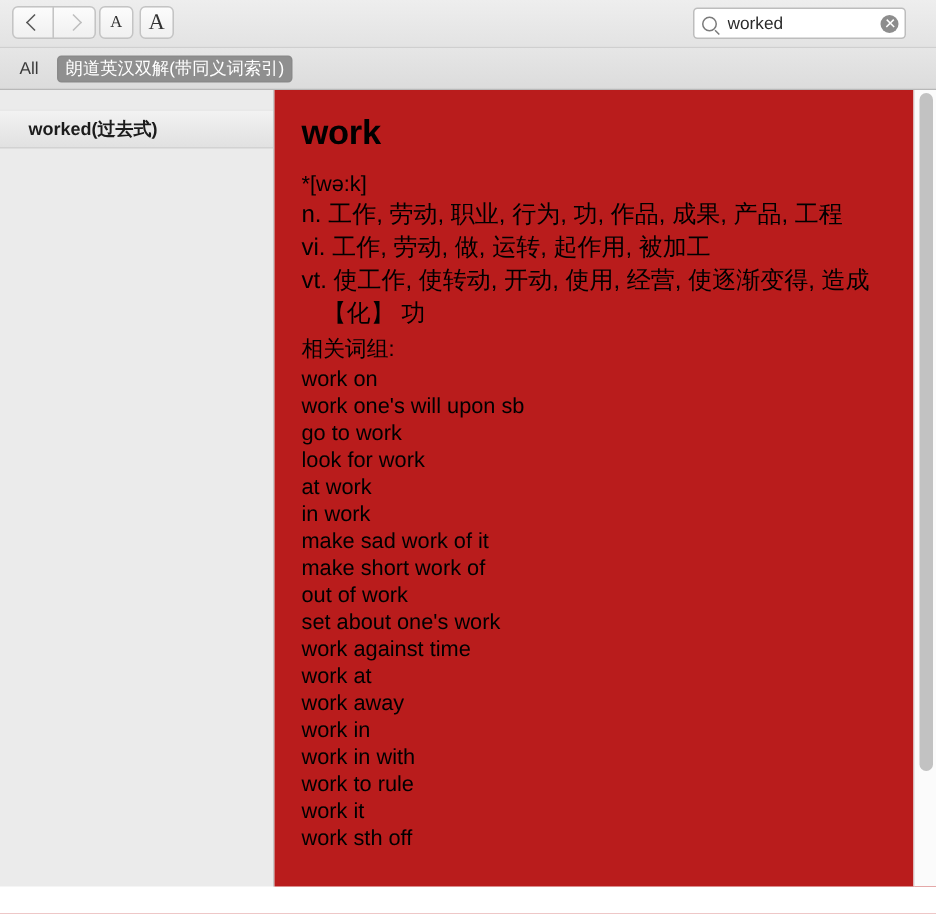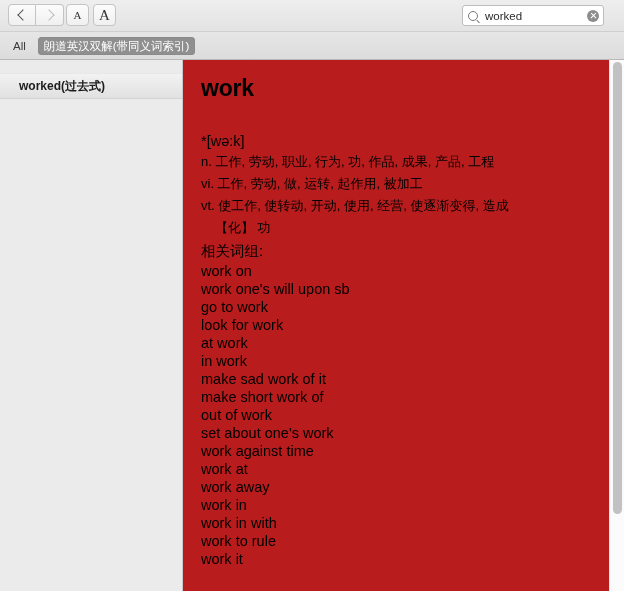--- a/index.html
+++ b/index.html
@@ -245,25 +245,25 @@
   #headword {
     font-size: 23px;
     font-weight: bold;
     color: #000000;
     line-height: 28px;
     letter-spacing: -0.2px;
   }
   #phonetic {
     font-size: 14.5px;
     color: #000000;
-    margin-top: 30px;
+    margin-top: 12px;
     line-height: 19px;
   }
   .sense-line {
-    font-size: 13px;
+    font-size: 16px;
     color: #000000;
     line-height: 22px;
     white-space: nowrap;
   }
   .sense-line.indented { padding-left: 14px; }
   .section-label {
     font-size: 14.5px;
     color: #000000;
     line-height: 22px;
     margin-top: 1px;
@@ -361,20 +361,21 @@
         <div class="phrase-line">make short work of</div>
         <div class="phrase-line">out of work</div>
         <div class="phrase-line">set about one's work</div>
         <div class="phrase-line">work against time</div>
         <div class="phrase-line">work at</div>
         <div class="phrase-line">work away</div>
         <div class="phrase-line">work in</div>
         <div class="phrase-line">work in with</div>
         <div class="phrase-line">work to rule</div>
         <div class="phrase-line">work it</div>
+        <div class="phrase-line">work sth off</div>
       </div>
 
       <div id="scroll-track">
         <div id="scroll-thumb"></div>
       </div>
     </div>
 
   </div>
 </div>
 

